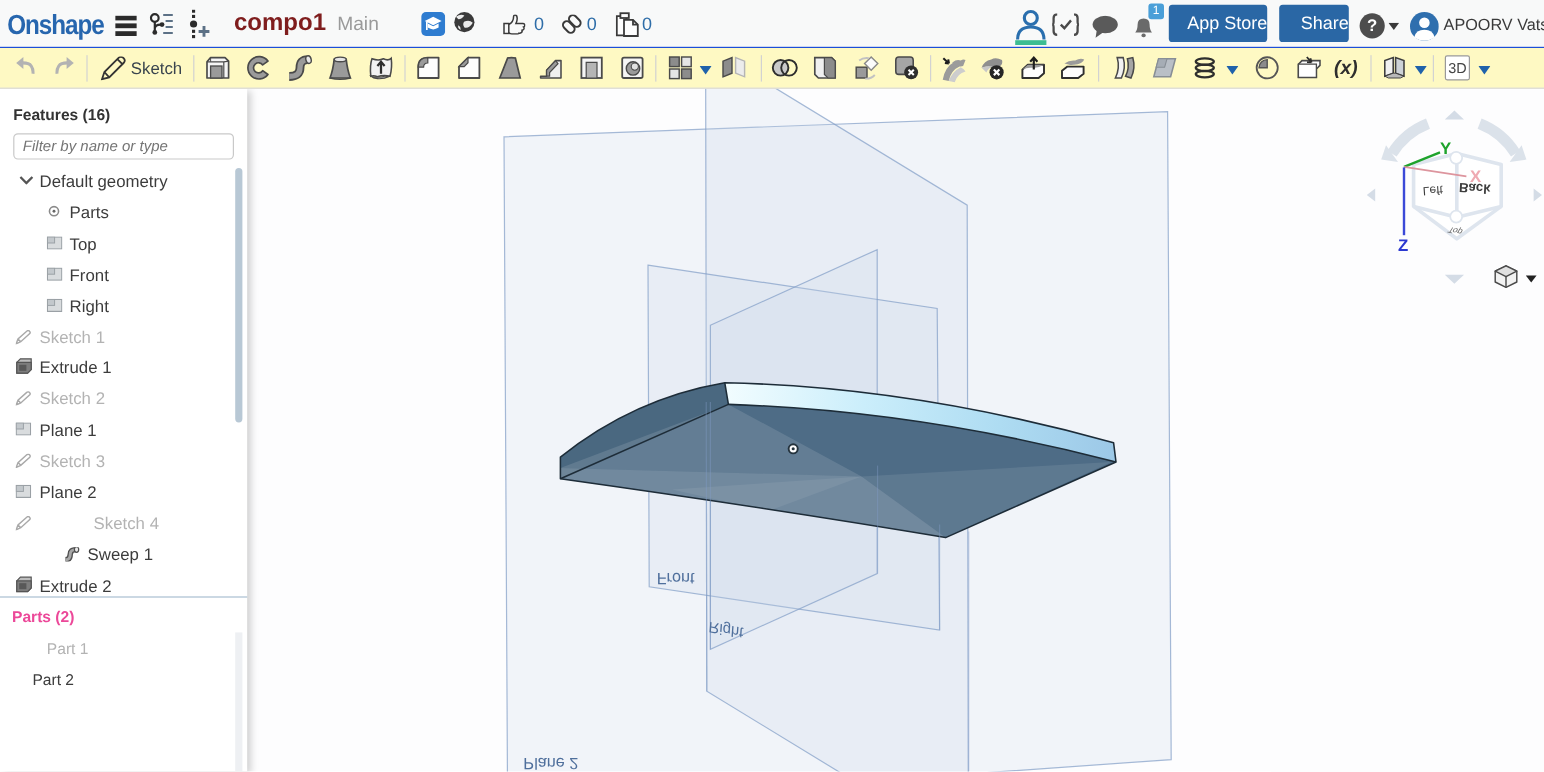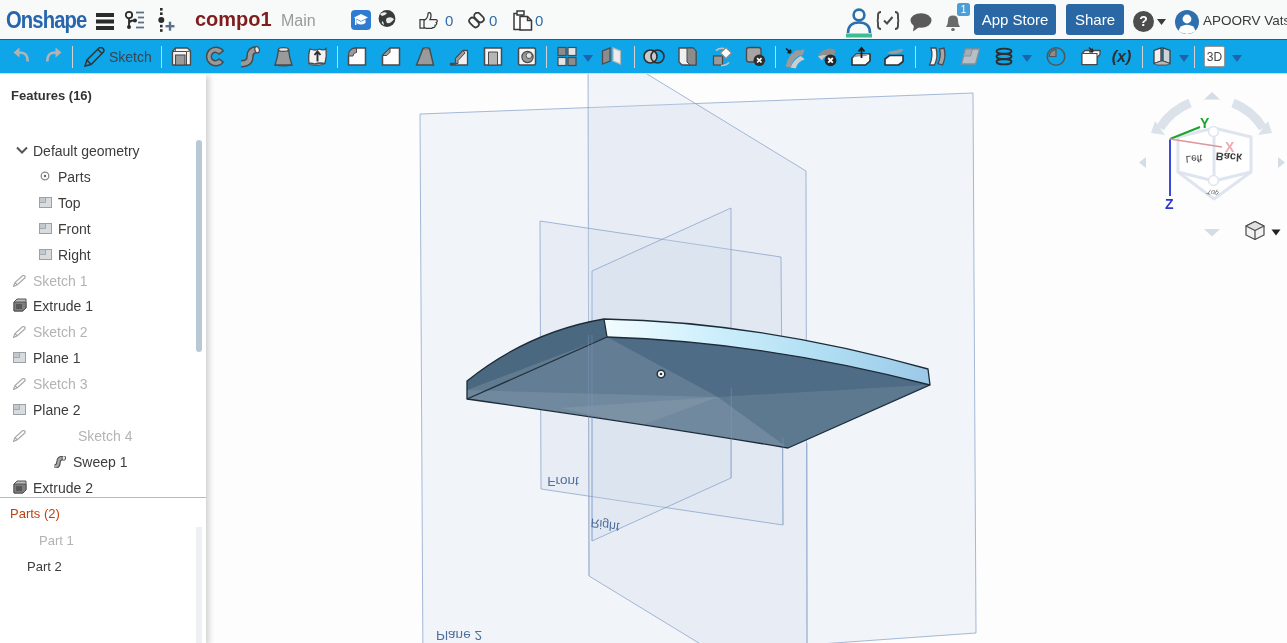--- a/index.html
+++ b/index.html
@@ -1,29 +1,29 @@
 <!DOCTYPE html>
 <html><head>
 <meta charset="utf-8">
 <style>
 * { margin:0; padding:0; box-sizing:border-box; }
 html,body { width:1287px; height:643px; overflow:hidden; font-family:"Liberation Sans",sans-serif; background:#fff; }
 #stage { position:relative; width:1287px; height:643px; }
 #canvas { position:absolute; left:0; top:0; width:1287px; height:643px; z-index:1; }
 #topbar { position:absolute; left:0; top:0; width:1287px; height:40px; background:#f8f9f9; border-bottom:1px solid #1d4ed8; z-index:6; }
-#toolbar { position:absolute; left:0; top:40px; width:1287px; height:34px; background:#0ea5e9; border-bottom:1px solid #d9d9d9; z-index:6; }
+#toolbar { position:absolute; left:0; top:40px; width:1287px; height:34px; background:#fef9c3; border-bottom:1px solid #d9d9d9; z-index:6; }
 #panel { position:absolute; left:0; top:74px; width:206px; height:569px; background:#ffffff; z-index:5; box-shadow:3px 2px 6px rgba(0,0,0,0.18); }
 .abs { position:absolute; }
 .tbtxt { position:absolute; font-size:14px; color:#39444e; top:9px; }
 .sep { position:absolute; top:6px; width:1px; height:22px; background:#d2d2d2; }
 .row { position:absolute; left:0; width:196px; height:26px; font-size:14px; color:#3c3c3c; }
 .row .lbl { position:absolute; top:6px; }
 .grey { color:#b3b3b3; }
 .cnt { position:absolute; top:12px; font-size:15px; color:#2e6da8; }
-.btn { position:absolute; top:4px; height:31px; background:#2a67a5; color:#fff; font-size:15px; text-align:center; line-height:31px; border-radius:3px; }
+.btn { position:absolute; top:4px; height:31px; background:#2a67a5; color:#fff; font-size:15px; text-align:right; line-height:31px; border-radius:3px; }
 </style>
 </head>
 <body>
 <div id="stage">
 
 <svg id="canvas" viewBox="0 0 1287 643">
 
   <rect x="0" y="74" width="1287" height="569" fill="#fdfdfe"></rect>
   <g stroke="rgba(128,156,198,0.7)" stroke-width="1" fill="rgba(205,218,236,0.24)">
     <polygon points="420,114 973,93 976,633 423,672"></polygon>
@@ -373,20 +373,21 @@
 <g transform="translate(1162,16.5)">
 <polygon points="-8,7 -1,4.5 -1,-8.5 -8,-6" fill="#f0f0f0" stroke="#3e3e3e" stroke-width="1.3"></polygon>
 <polygon points="1,4.5 8,7 8,-6 1,-8.5" fill="#cdd2d7" stroke="#3e3e3e" stroke-width="1.3"></polygon>
 <polygon points="-8,7 -1,4.5 1,4.5 8,7 5,8.5 -5,8.5" fill="#b9b9b9" stroke="#3e3e3e" stroke-width="0.8"></polygon>
         </g>
 </svg>
 </div>
 
 <div id="panel">
   <div class="abs" style="left:11px;top:14px;font-size:13px;font-weight:bold;color:#333;">Features (16)</div>
+  <input class="abs" style="left: 11px; top: 37px; width: 184px; height: 22px; border: 1px solid rgb(201, 201, 201); border-radius: 4px; font-family: &quot;Liberation Sans&quot;, sans-serif; font-style: italic; font-size: 12.5px; color: rgb(160, 160, 160); padding-left: 7px;" placeholder="Filter by name or type">
   <div id="tree">
 <div class="row" style="top:63.0px;">
           <svg class="abs" style="left:16px;top:9px;" width="12" height="8" viewBox="0 0 12 8">
             <polyline points="1,1.5 6,6.5 11,1.5" fill="none" stroke="#555" stroke-width="2"></polyline>
           </svg>
           <span class="lbl " style="left:33px;">Default geometry</span>
         </div>
 <div class="row" style="top:88.9px;">
           <svg class="abs" style="left:40px;top:8px;" width="10" height="10" viewBox="0 0 10 10">
             <circle cx="5" cy="5" r="3.8" fill="none" stroke="#8a8a8a" stroke-width="1.3"></circle>
@@ -472,20 +473,20 @@
 <div class="row" style="top:399.7px;">
           <svg class="abs" style="left:13px;top:6px;" width="14" height="14" viewBox="0 0 14 14">
             <polygon points="1,4 4,1 13,1 13,10 10,13 1,13" fill="#bdbdbd" stroke="#555" stroke-width="1"></polygon>
             <polygon points="1,4 13,4 13,10 10,13 1,13" fill="#7d7d7d" stroke="#555" stroke-width="1"></polygon>
             <rect x="3" y="6" width="6" height="5" fill="#585858"></rect>
           </svg>
           <span class="lbl " style="left:33px;">Extrude 2</span>
         </div>
 </div>
   <div class="abs" style="left:0px;top:423px;width:206px;height:1px;background:#a9bfd1;"></div>
-  <div class="abs" style="left:10px;top:432px;font-size:13px;font-weight:normal;color:#c2410c;">Parts (2)</div>
+  <div class="abs" style="left:10px;top:432px;font-size:13px;font-weight:bold;color:#ec4899;">Parts (2)</div>
   <div class="abs" style="left:27px;top:459px;font-size:13px;color:#b3b3b3;margin-left:12px;">Part 1</div>
   <div class="abs" style="left:27px;top:485px;font-size:13px;color:#3c3c3c;">Part 2</div>
   <div class="abs" style="left:196px;top:66px;width:6px;height:212px;background:#b8c8d5;border-radius:3px;"></div>
   <div class="abs" style="left:196px;top:453px;width:6px;height:116px;background:#eef0f3;"></div>
 </div>
 
 </div>
 
 </body></html>

